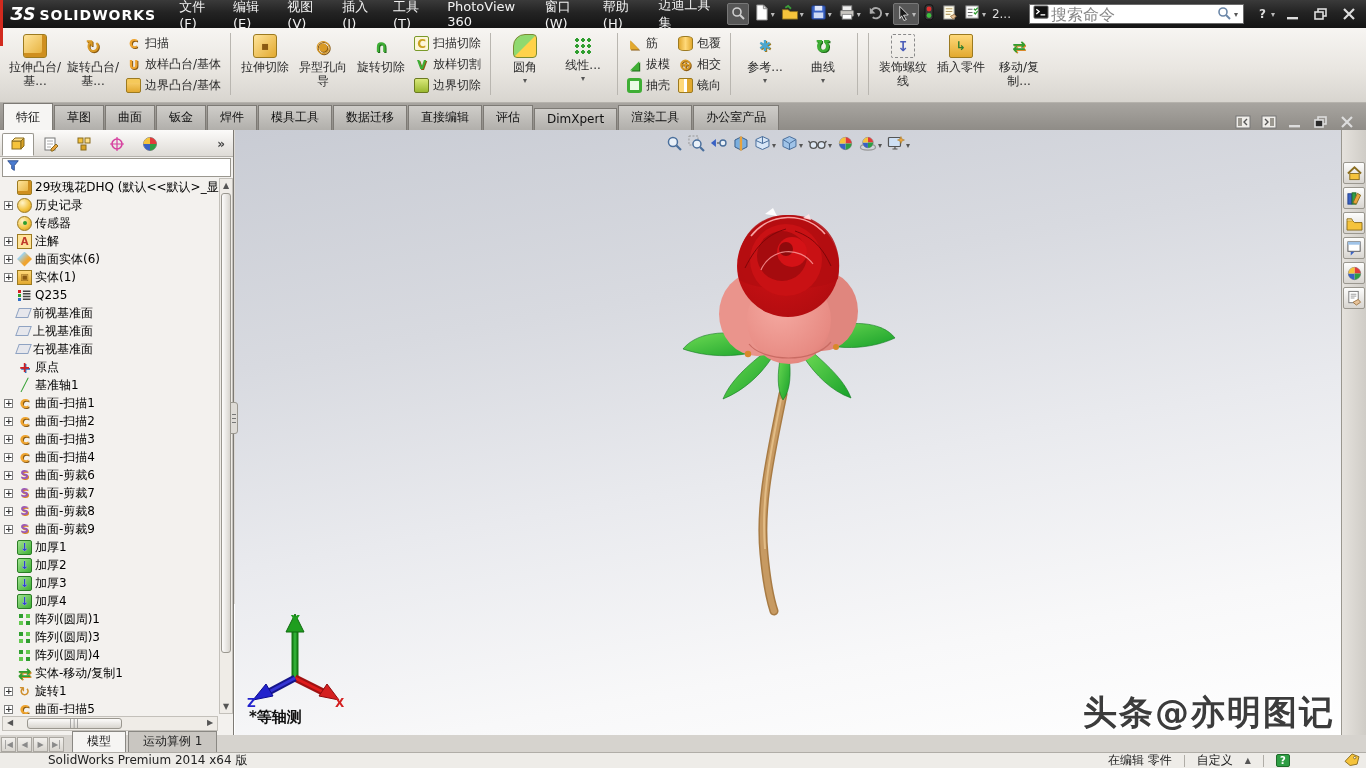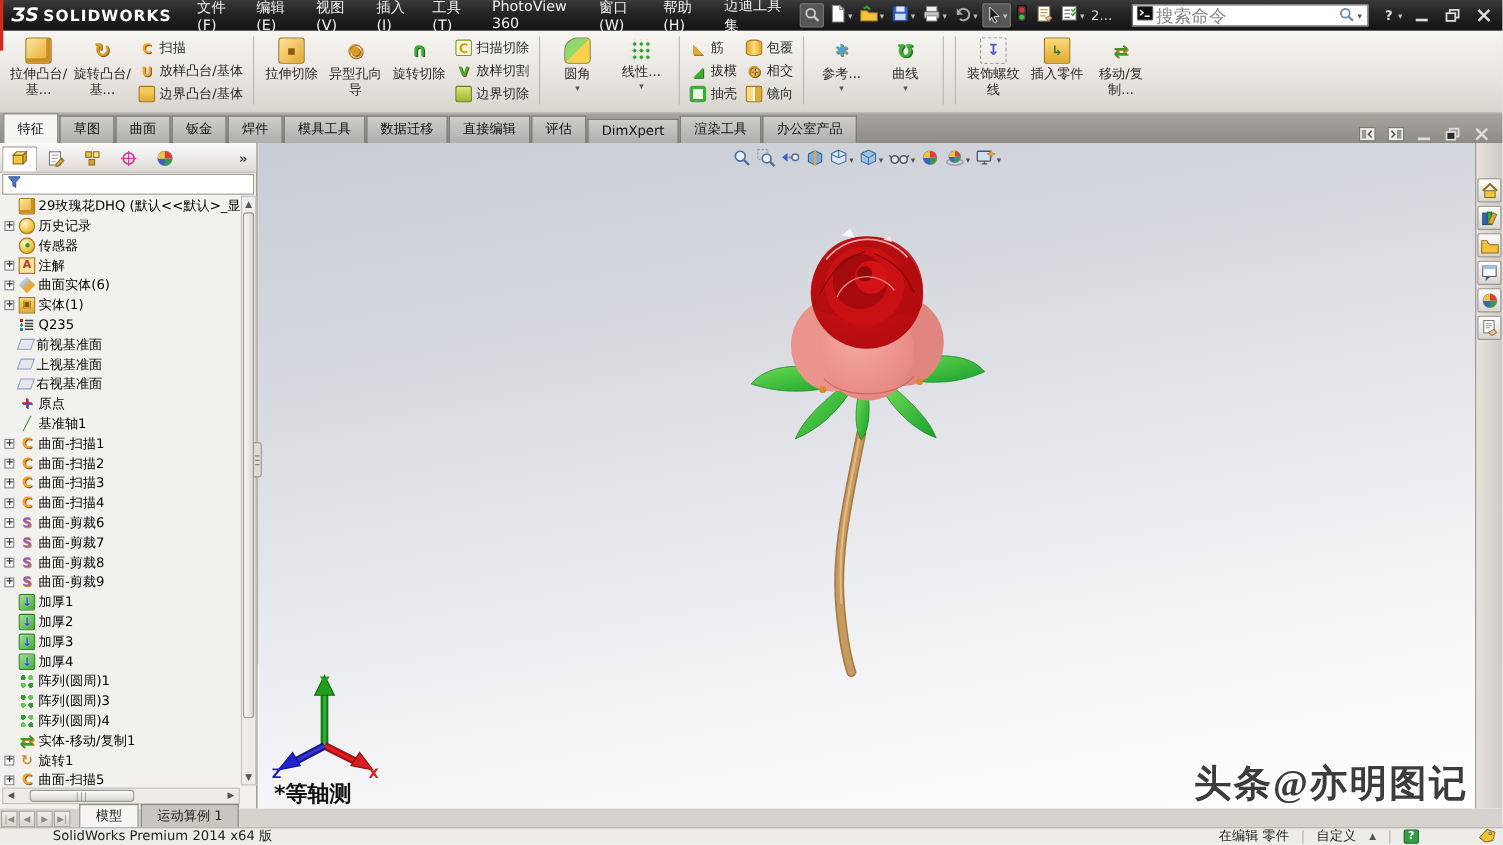--- a/index.html
+++ b/index.html
@@ -148,24 +148,24 @@
   #splitgrip i{width:4px;height:1px;background:#777;display:block;}
 
   
   #viewport{position:absolute;left:235px;top:130px;width:1106px;height:605px;
     background:linear-gradient(170deg,#c9ccd4 0%,#d8dae0 30%,#e9eaee 55%,#f8f8f9 80%,#ffffff 100%);
     overflow:hidden;}
   #headsup{position:absolute;left:50%;top:2px;transform:translateX(-50%);
     display:flex;align-items:center;gap:3px;padding:2px 6px;border-radius:3px;}
   .hbtn{display:flex;align-items:center;gap:1px;padding:1px;border-radius:2px;}
   .hcaret{font-size:8px;color:#555;}
-  #viewlabel{position:absolute;left:14px;top:578px;font-size:20px;font-weight:bold;color:#111;}
+  #viewlabel{position:absolute;left:14px;top:578px;font-size:15px;font-weight:bold;color:#111;}
   #watermark{position:absolute;right:6px;top:560px;font-size:34px;font-weight:bold;color:#3c3c3c;
     letter-spacing:2px;z-index:5;
-    text-shadow:2px 2px 0 #ffffff,-1px -1px 0 #ffffff,1px -1px 0 #ffffff,-1px 1px 0 #ffffff;font-family:Liberation Serif, serif;}
+    text-shadow:2px 2px 0 #ffffff,-1px -1px 0 #ffffff,1px -1px 0 #ffffff,-1px 1px 0 #ffffff;}
   #rose-svg{position:absolute;left:418px;top:64px;}
   #triad-svg{position:absolute;left:12px;top:478px;}
 
   
   #taskpane{position:absolute;right:0;top:130px;width:25px;height:605px;
     background:linear-gradient(90deg,#e5e2dd,#cfccc6);border-left:1px solid #9a978f;
     display:flex;flex-direction:column;align-items:center;padding-top:32px;gap:3px;}
   .tpbtn{width:22px;height:22px;background:linear-gradient(180deg,#fdfdfc,#d8d5d0);
     border:1px solid #9a978f;border-radius:2px;display:flex;align-items:center;justify-content:center;}
 

